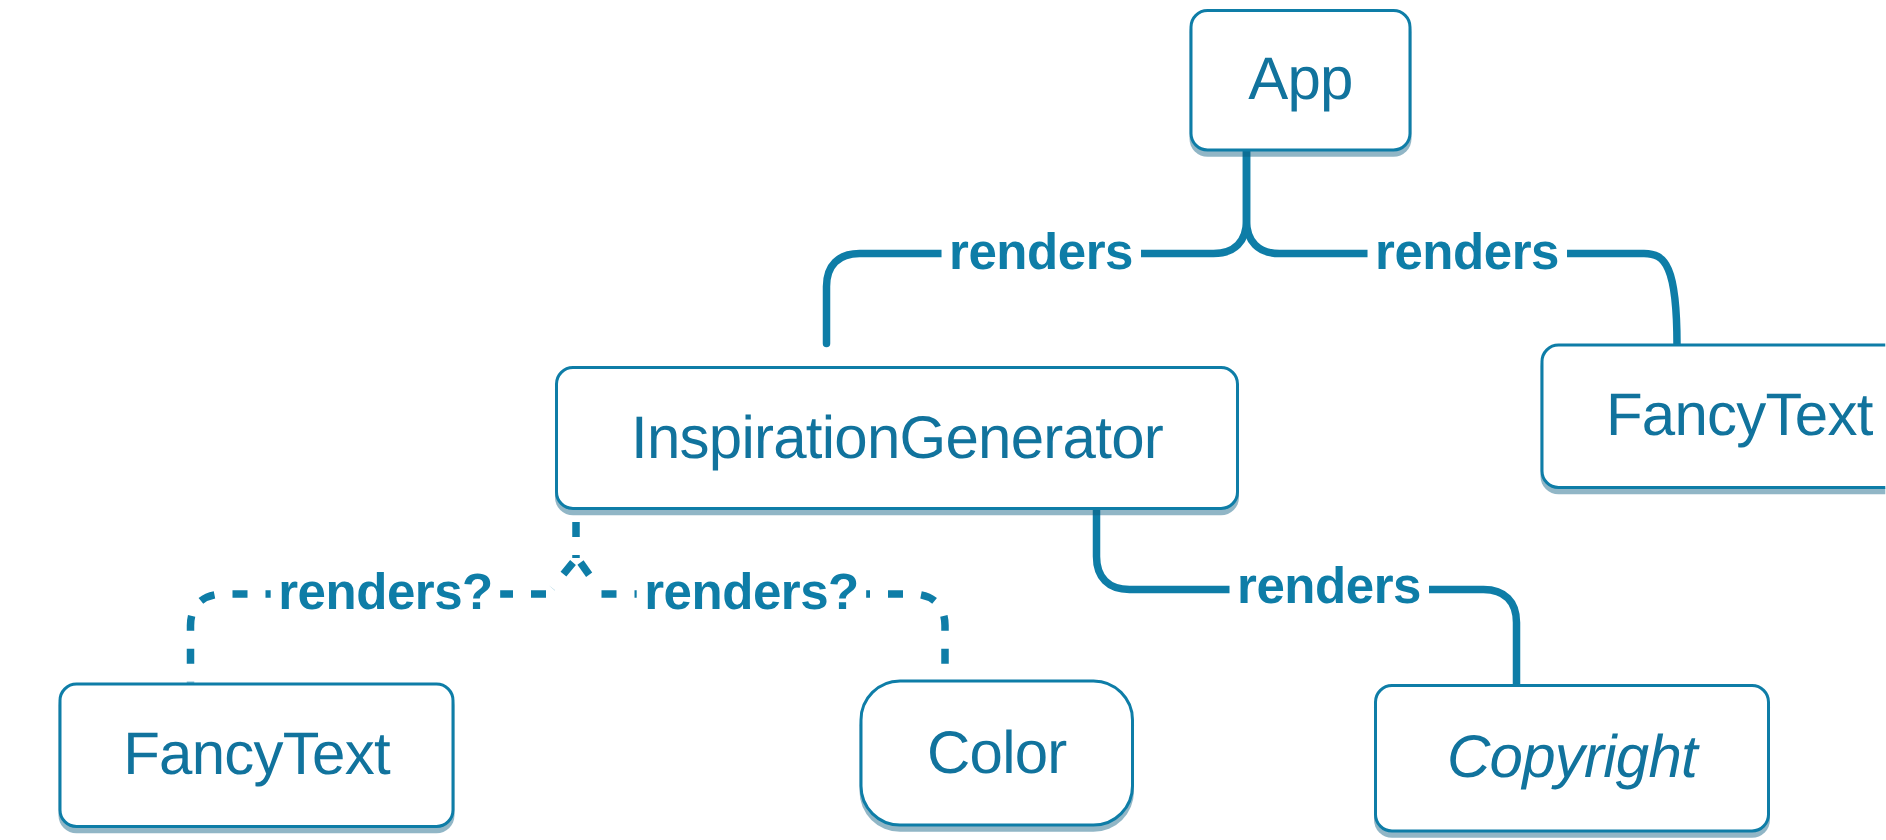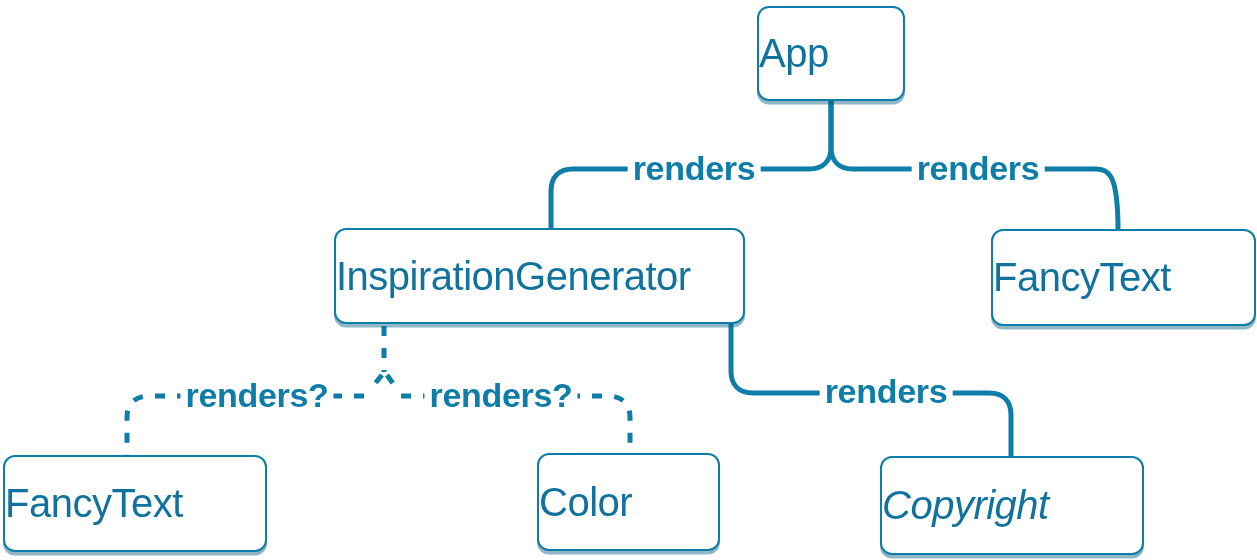--- a/index.html
+++ b/index.html
@@ -32,25 +32,27 @@
   .edges path.solid { stroke-linecap: round; }
   .edges path.dashed { stroke-dasharray: 10 12; stroke-linecap: butt; }
   .node {
     position: absolute;
     background: #ffffff;
     border: 2.5px solid var(--accent);
     border-radius: 12px;
     box-shadow: 0 3.5px 0 var(--shadow);
     display: flex;
     align-items: center;
+    justify-content: center;
     color: var(--node-text);
     font-size: 40px;
     font-weight: 500;
     letter-spacing: -0.5px;
     white-space: nowrap;
+    margin-left: 36px;
   }
   .edge-label {
     position: absolute;
     transform: translate(-50%, -52%);
     color: var(--accent);
     font-size: 34px;
     font-weight: 600;
     letter-spacing: -0.3px;
     background: var(--bg);
     padding: 0 5px;
@@ -83,33 +85,33 @@
     <path class="dashed" d="M 187 396 L 149 396 C 135 396 127 404 127 417 L 127 455"></path>
 
     <path class="dashed" d="M 401 396 L 431 396"></path>
     <path class="dashed" d="M 570 396 L 608 396 C 622 396 630 404 630 417 L 630 452"></path>
   </svg>
 
   <div class="node" style="left:757px; top:6px; width:148px; height:95px;">
     <span>App</span>
   </div>
 
-  <div class="node" style="left:334px; top:228px; width:411px; height:96px;">
+  <div class="node" style="left:334px; top:244px; width:456px; height:96px;">
     <span>InspirationGenerator</span>
   </div>
 
   <div class="node" style="left:991px; top:229px; width:265px; height:97px;">
     <span>FancyText</span>
   </div>
 
   <div class="node" style="left:3px; top:455px; width:264px; height:97px;">
     <span>FancyText</span>
   </div>
 
-  <div class="node" style="left:537px; top:453px; width:183px; height:98px;">
+  <div class="node" style="left:537px; top:453px; width:183px; height:98px;border-radius:27px;">
     <span>Color</span>
   </div>
 
   <div class="node" style="left:880px; top:456px; width:264px; height:99px;font-style:italic;">
     <span>Copyright</span>
   </div>
 
   <span class="edge-label" style="left:694px; top:169px;">renders</span>
   <span class="edge-label" style="left:978px; top:169px;">renders</span>
   <span class="edge-label" style="left:257px; top:396px;">renders?</span>

